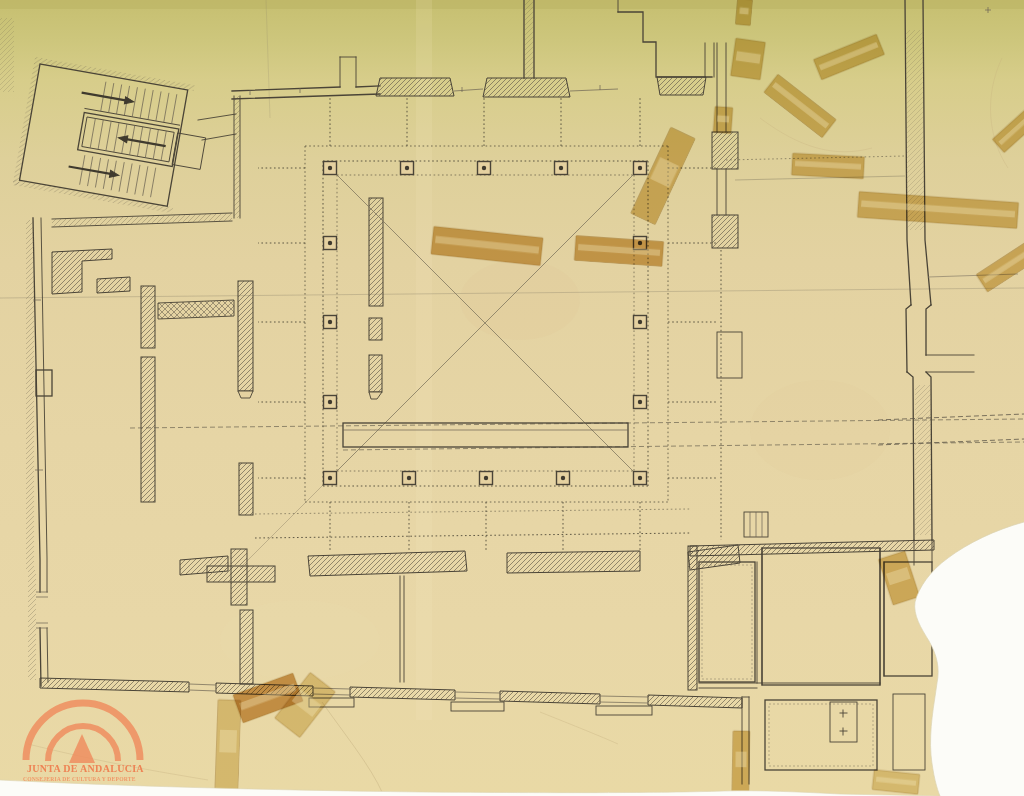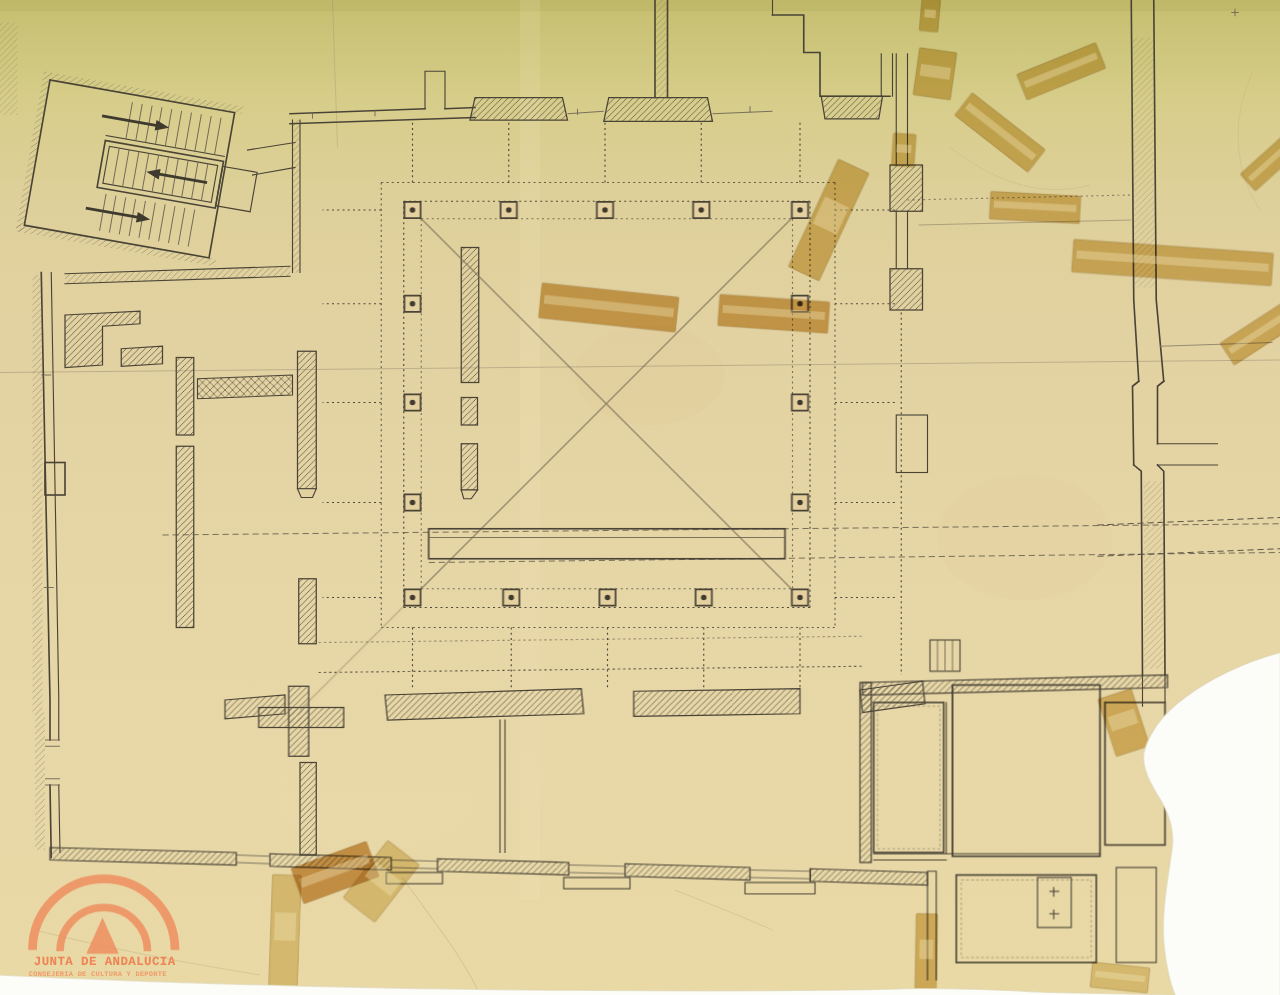--- a/index.html
+++ b/index.html
@@ -1,17 +1,17 @@
 <!DOCTYPE html>
 <html><head>
 <meta charset="utf-8">
 <style>
   html,body{margin:0;padding:0;background:#888;}
   #sheet{width:1024px;height:796px;position:relative;overflow:hidden;background:#fff;
-         font-family:Liberation Mono, monospace;}
+         font-family:Liberation Serif, serif;}
   svg{display:block}
   .w   {stroke:#4a4437;stroke-width:1.3;fill:none;stroke-linecap:square}
   .w2  {stroke:#4a4437;stroke-width:.9;fill:none;stroke-linecap:square}
   .thin{stroke:#6b6353;stroke-width:.7;fill:none}
   .hatchf{fill:url(#hatch);stroke:#4a4437;stroke-width:1}
   .dot {stroke:#4f4939;stroke-width:.9;fill:none;stroke-dasharray:1.6 2.6}
   .dash{stroke:#5d5647;stroke-width:.8;fill:none;stroke-dasharray:5 3}
   .faint{stroke:#8a806a;stroke-width:.7;fill:none}
   .crease{fill:none;stroke:#bfa97a;stroke-width:.8}
 </style>

